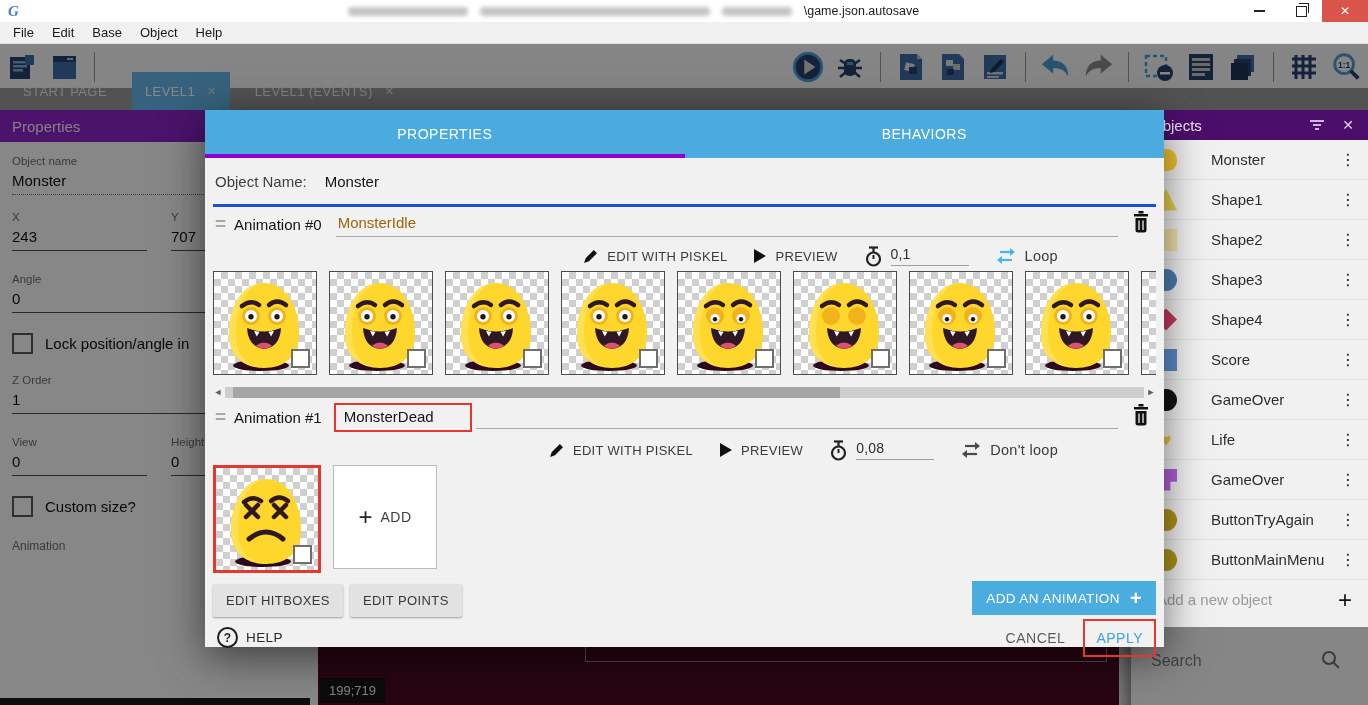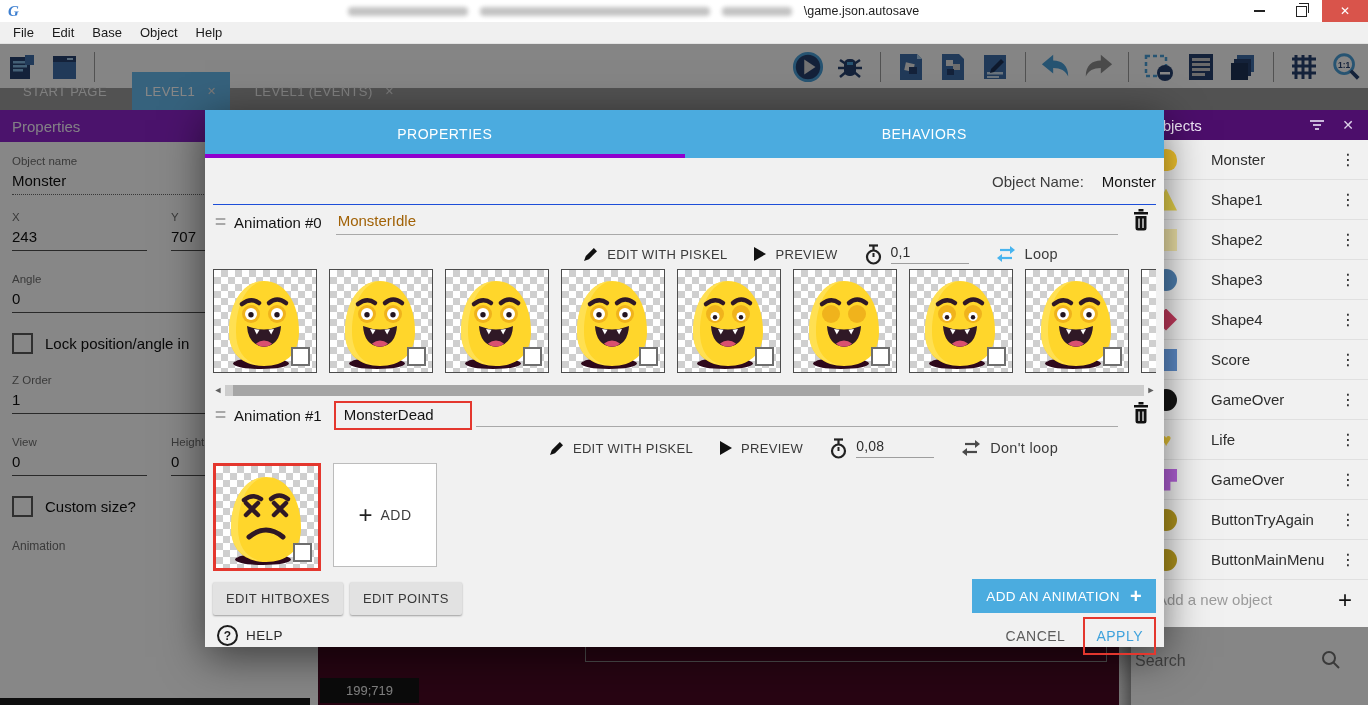--- a/index.html
+++ b/index.html
@@ -58,28 +58,28 @@
   .checkbox{width:17px;height:17px;border:2px solid #5a5a5a;background:transparent;}
   .lp-check-label{font-size:15px;color:#101010;white-space:nowrap;}
   .lp-anim-row{display:flex;align-items:center;justify-content:space-between;margin:22px 12px 0 12px;}
   .caret{font-size:11px;color:#2e2e2e;}
   .lp-darkstrip{position:absolute;left:0;bottom:0;width:310px;height:7px;background:#1c1c1c;}
 
   
   .canvas{position:absolute;left:318px;top:110px;right:0;bottom:0;background:#4c0a24;}
   .sel-rect{position:absolute;left:267px;top:490px;width:520px;height:60px;border:1px solid #979797;}
   .coords{position:absolute;left:2px;bottom:2px;background:#161616;color:#f2f2f2;font-size:13px;
-    padding:5px 26px;}
+    padding:5px 9px;}
   .vscroll{position:absolute;right:237px;top:110px;width:12px;bottom:0;
     background:linear-gradient(90deg,#e0e0e0,#9f9f9f);}
 
   
   .rpanel-base{position:absolute;right:0;top:110px;width:237px;bottom:0;background:#fdfdfd;}
   .search-row{position:absolute;left:0;right:0;bottom:0;height:78px;border-top:1px solid #d7d7d7;}
-  .search-input{position:absolute;left:2px;top:24px;width:150px;border:none;outline:none;
+  .search-input{position:absolute;left:18px;top:24px;width:150px;border:none;outline:none;
     background:transparent;font-size:16px;color:#5a5a5a;font-family:inherit;}
   .search-input::placeholder{color:#7e7e7e;}
   .search-mag{position:absolute;right:26px;top:22px;}
 
   
   .overlay{position:absolute;left:0;top:44px;right:0;bottom:0;background:rgba(0,0,0,0.47);z-index:50;}
 
   
   .rpanel{position:absolute;right:0;top:110px;width:237px;height:517px;background:#f1f1f1;z-index:60;}
   .rpanel-header{height:30px;background:#4c0e6b;display:flex;align-items:center;color:#efe6f7;}
@@ -101,21 +101,21 @@
   .add-plus{position:absolute;right:16px;font-size:24px;color:#111;font-weight:400;}
 
   
   .dialog{position:absolute;left:205px;top:110px;width:959px;height:537px;background:#f1f1f1;
     z-index:100;box-shadow:0 10px 40px rgba(0,0,0,.55);display:flex;flex-direction:column;}
   .dlg-tabs{height:48px;background:#4babdf;display:flex;position:relative;flex:none;}
   .dlg-tab{flex:1;display:flex;align-items:center;justify-content:center;color:#fff;
     font-size:14px;letter-spacing:.5px;}
   .dlg-tab-underline{position:absolute;left:0;bottom:0;width:50%;height:4px;background:#8f00ce;}
   .dlg-body{flex:1;padding:0 8px;box-sizing:border-box;display:flex;flex-direction:column;}
-  .objname-row{height:46px;display:flex;align-items:center;border-bottom:1px solid #1d4ed8;flex:none;justify-content:flex-end;}
+  .objname-row{height:46px;display:flex;align-items:center;border-bottom:3px solid #1d4ed8;flex:none;}
   .objname-label{font-size:15px;color:#3d3d3d;margin-left:2px;}
   .objname-value{font-size:15px;color:#141414;margin-left:18px;}
   .anim-title-row{height:34px;display:flex;align-items:center;flex:none;position:relative;}
   .drag-handle{color:#a8a8a8;font-size:19px;font-weight:bold;margin:0 8px 0 2px;}
   .anim-title{font-size:15px;color:#141414;white-space:nowrap;}
   .anim-name{font-size:15px;color:#a16207;margin-left:14px;flex:1;border-bottom:1px solid #a9a9a9;
     padding:3px 2px 5px 2px;}
   .redbox-name{border:2px solid #e4372e;padding:3px 8px 5px 8px;margin-left:12px;flex:none;width:118px;
     font-size:15px;color:#141414;}
   .anim-name-line{flex:1;border-bottom:1px solid #a9a9a9;height:22px;margin-left:4px;}

